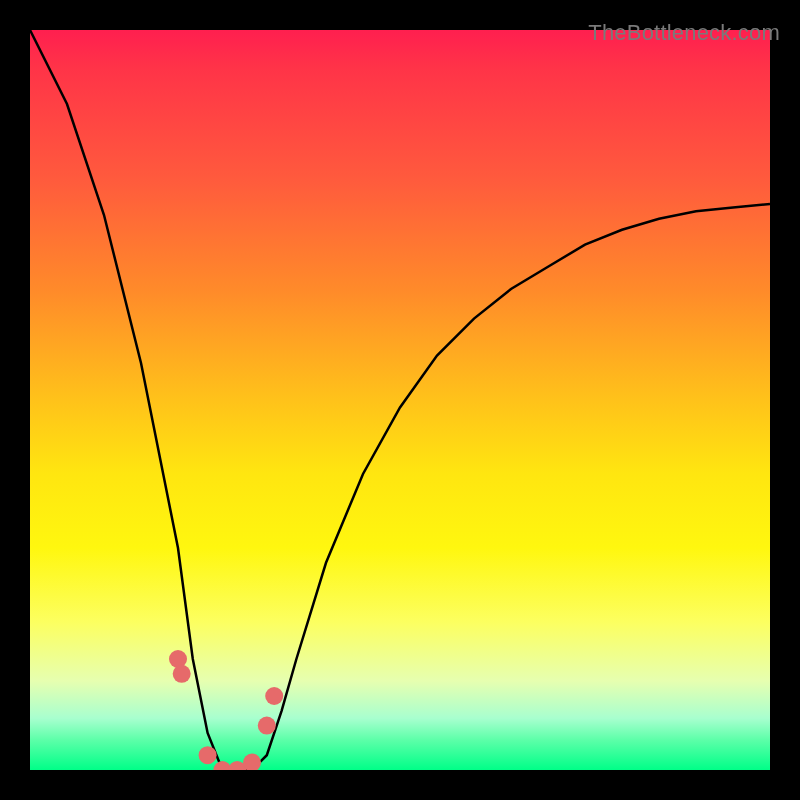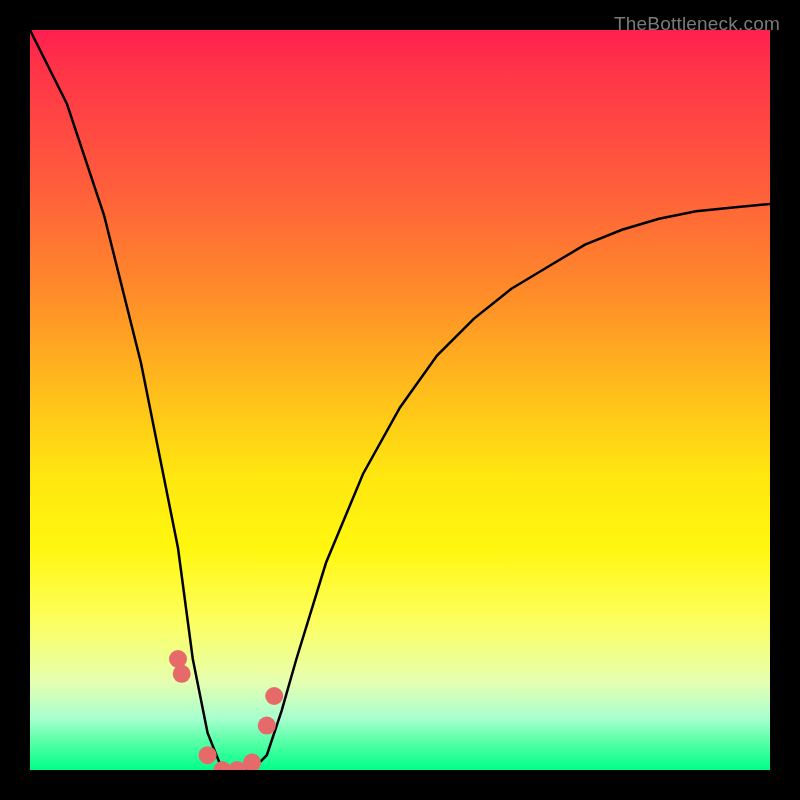--- a/index.html
+++ b/index.html
@@ -34,24 +34,24 @@
       #fff70f 70%,
       #fcff60 80%,
       #e6ffb0 88%,
       #a8ffcf 93%,
       #5bffa8 96%,
       #00ff88 100%
     );
   }
   .watermark {
     position: absolute;
-    top: 13px;
+    top: 20px;
     right: 20px;
     color: #7a7a7a;
-    font-size: 19px;
+    font-size: 22px;
     font-weight: 500;
     letter-spacing: 0.2px;
     pointer-events: none;
   }
   svg.curves {
     position: absolute;
     left: 0;
     top: 0;
     width: 740px;
     height: 740px;

